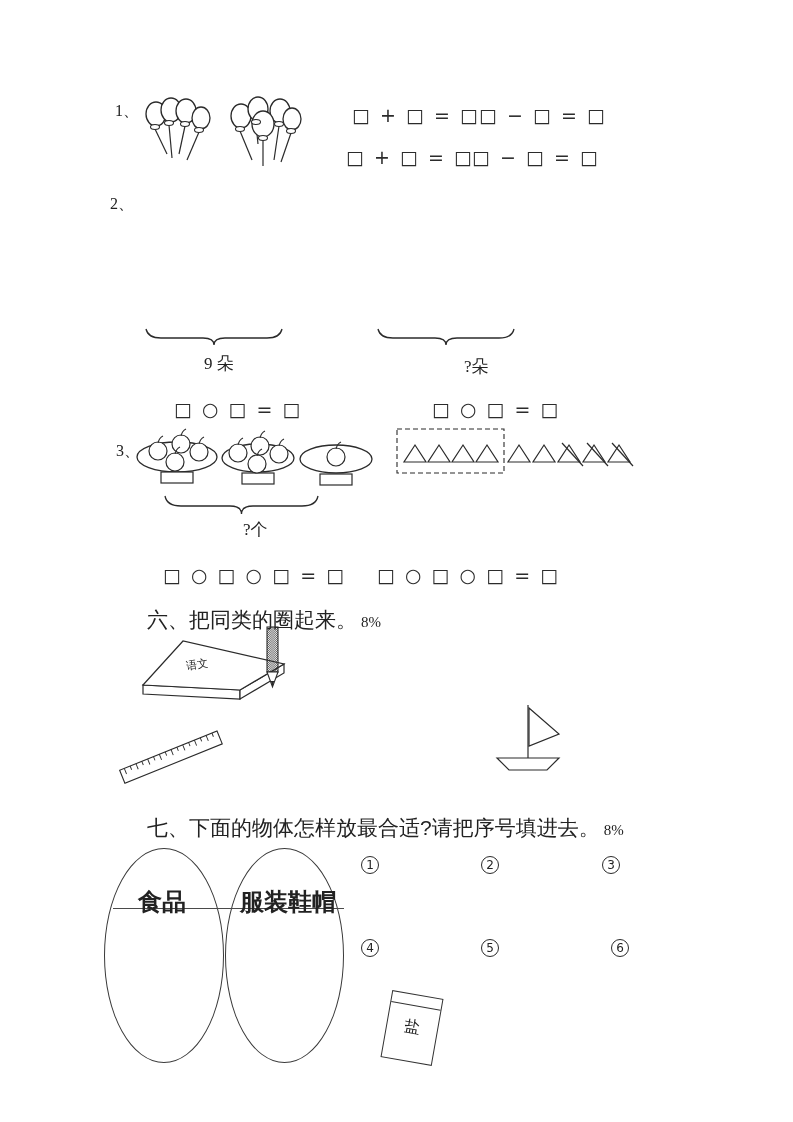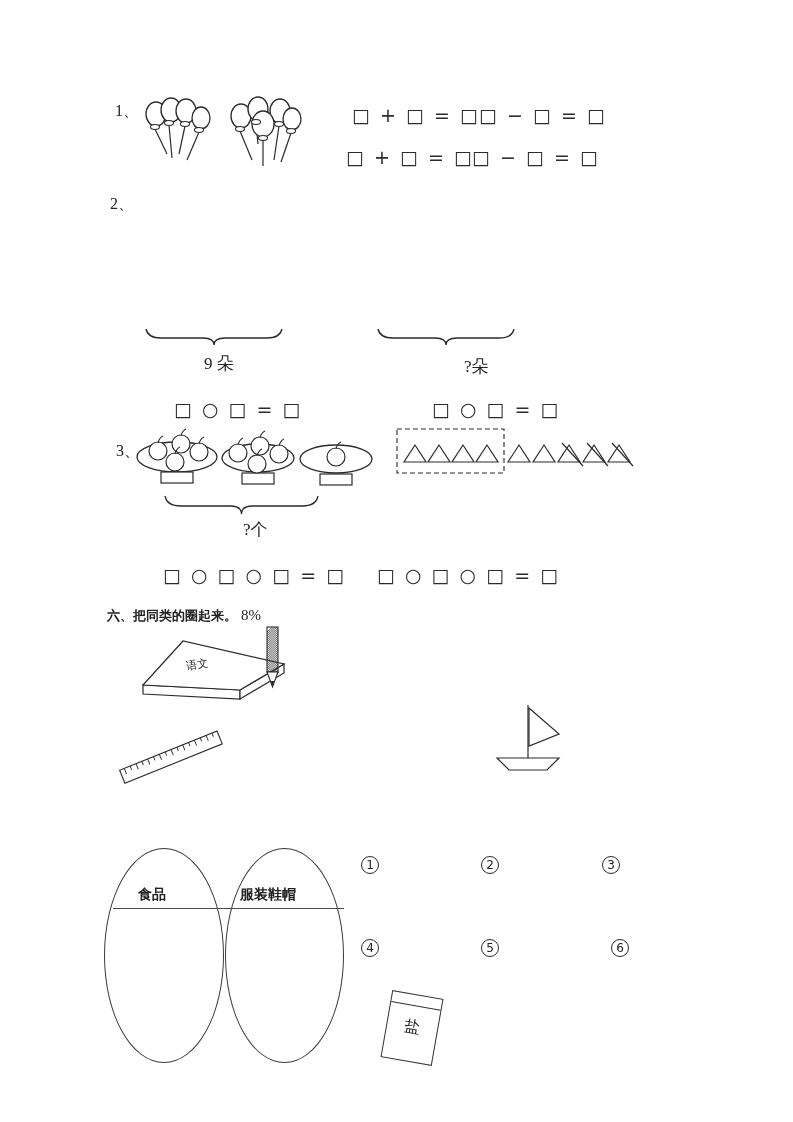--- a/index.html
+++ b/index.html
@@ -2,25 +2,25 @@
 <html><head>
 <meta charset="utf-8">
 <style>
   html,body{margin:0;padding:0;background:#888;}
   #page{position:relative;width:793px;height:1122px;background:#fff;margin:0 auto;
         font-family:"Liberation Serif",serif;color:#222;overflow:hidden;}
   .abs{position:absolute;}
   .num-label{font-size:16px;color:#222;}
   .eq{font-family:"DejaVu Sans",sans-serif;font-size:19px;letter-spacing:2px;color:#2b2b2b;white-space:nowrap;}
   .brace-label{font-size:17px;white-space:nowrap;}
-  .sec-title{font-size:13px;font-weight:700;font-family:"Liberation Sans",sans-serif;white-space:nowrap;}
+  .sec-title{font-size:21px;font-weight:400;font-family:"Liberation Sans",sans-serif;white-space:nowrap;margin-left:40px;}
   .sec-score{font-size:15px;font-weight:400;font-family:"Liberation Serif",serif;margin-left:4px;}
   .oval{border:1.4px solid #3a3a3a;border-radius:50%;background:transparent;}
   .shelf-line{border-top:1.4px solid #4a4a4a;height:0;}
-  .oval-label{font-size:14px;font-weight:600;font-family:"Liberation Sans",sans-serif;white-space:nowrap;}
+  .oval-label{font-size:24px;font-weight:600;font-family:"Liberation Sans",sans-serif;white-space:nowrap;}
   .circled-num{display:inline-flex;width:16px;height:16px;border:1.3px solid #2b2b2b;border-radius:50%;
                align-items:center;justify-content:center;font-size:12px;font-family:"DejaVu Sans",sans-serif;}
   #salt-bag{border:1.4px solid #333;background:#fff;transform:rotate(10deg);}
   #salt-seal{position:absolute;top:10px;left:0;right:0;border-top:1.2px solid #333;}
   #salt-label{position:absolute;top:22px;left:0;width:100%;text-align:center;font-size:16px;}
   svg{display:block;overflow:visible;}
 </style>
 </head>
 <body>
 
@@ -190,20 +190,23 @@
         <line x1="93.7" y1="0.5" x2="93.7" y2="6.5" stroke="#2b2b2b" stroke-width="0.9"></line>
         <line x1="100" y1="0.5" x2="100" y2="4.5" stroke="#2b2b2b" stroke-width="0.9"></line>
       </g>
   </svg>
   <svg class="abs" style="left:490px;top:700px;" width="80" height="78">
     <line x1="38" y1="5" x2="38" y2="58" stroke="#2b2b2b" stroke-width="1.2"></line>
     <polygon points="39,8 69,34 39,46" fill="#fff" stroke="#2b2b2b" stroke-width="1.2"></polygon>
     <polygon points="7,58 69,58 57,70 19,70" fill="#fff" stroke="#2b2b2b" stroke-width="1.2"></polygon>
   </svg>
 
+  <div class="abs" style="left:107px;top:814px;">
+    <span class="sec-title">七、下面的物体怎样放最合适?请把序号填进去。</span><span class="sec-score">8%</span>
+  </div>
   <div class="abs oval" style="left:104px;top:848px;width:118px;height:213px;"></div>
   <div class="abs oval" style="left:225px;top:848px;width:117px;height:213px;"></div>
   <div class="abs shelf-line" style="left:113px;top:908px;width:231px;"></div>
   <span class="abs oval-label" style="left:138px;top:886px;">食品</span>
   <span class="abs oval-label" style="left:240px;top:886px;">服装鞋帽</span>
 
   <span class="abs circled-num" style="left:361px;top:856px;">1</span>
   <span class="abs circled-num" style="left:481px;top:856px;">2</span>
   <span class="abs circled-num" style="left:602px;top:856px;">3</span>
   <span class="abs circled-num" style="left:361px;top:939px;">4</span>

